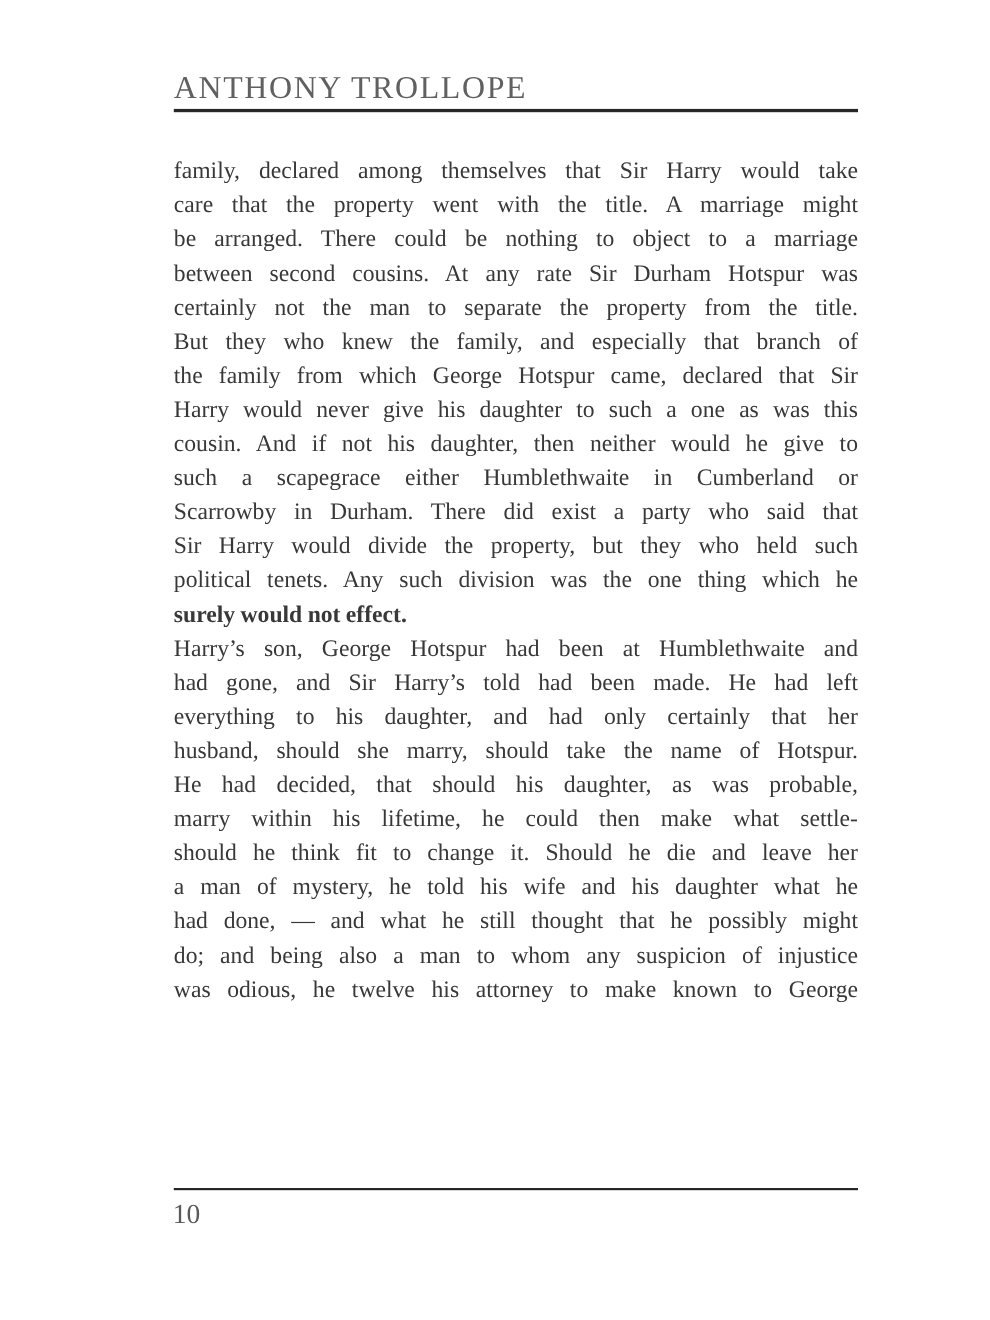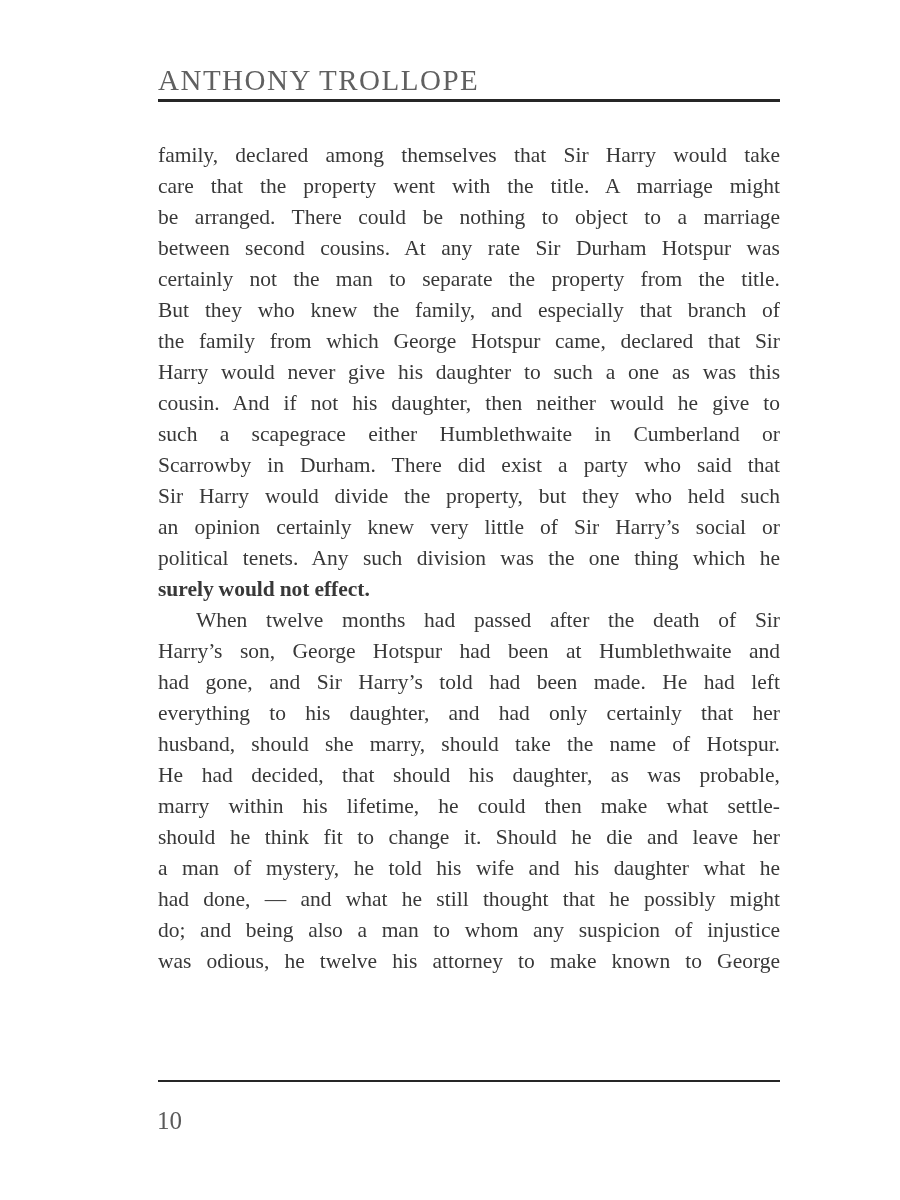--- a/index.html
+++ b/index.html
@@ -60,21 +60,20 @@
     left: 140px; top: 1080px;
     width: 622px; height: 2px;
     background: var(--rule);
   }
   .page-number {
     position: absolute;
     left: 139px; top: 1090px;
     font-size: 25px;
     color: var(--pagenum);
     line-height: 1.2;
-    margin-top: 16px;
   }
 </style>
 </head>
 <body>
 
 <div class="page">
 
   <div class="running-header">ANTHONY TROLLOPE</div>
 
   <div class="header-rule"></div>
@@ -85,24 +84,22 @@
       <div class="line">be arranged. There could be nothing to object to a marriage</div>
       <div class="line">between second cousins. At any rate Sir Durham Hotspur was</div>
       <div class="line">certainly not the man to separate the property from the title.</div>
       <div class="line">But they who knew the family, and especially that branch of</div>
       <div class="line">the family from which George Hotspur came, declared that Sir</div>
       <div class="line">Harry would never give his daughter to such a one as was this</div>
       <div class="line">cousin. And if not his daughter, then neither would he give to</div>
       <div class="line">such a scapegrace either Humblethwaite in Cumberland or</div>
       <div class="line">Scarrowby in Durham. There did exist a party who said that</div>
       <div class="line">Sir Harry would divide the property, but they who held such</div>
-      <div class="line">an opinion certainly knew very little of Sir Harry’s social or</div>
       <div class="line">political tenets. Any such division was the one thing which he</div>
       <div class="line para-end">surely would not effect.</div>
-      <div class="line indent">When twelve months had passed after the death of Sir</div>
       <div class="line">Harry’s son, George Hotspur had been at Humblethwaite and</div>
       <div class="line">had gone, and Sir Harry’s told had been made. He had left</div>
       <div class="line">everything to his daughter, and had only certainly that her</div>
       <div class="line">husband, should she marry, should take the name of Hotspur.</div>
       <div class="line">He had decided, that should his daughter, as was probable,</div>
       <div class="line">marry within his lifetime, he could then make what settle-</div>
       <div class="line">should he think fit to change it. Should he die and leave her</div>
       <div class="line">a man of mystery, he told his wife and his daughter what he</div>
       <div class="line">had done, — and what he still thought that he possibly might</div>
       <div class="line">do; and being also a man to whom any suspicion of injustice</div>

